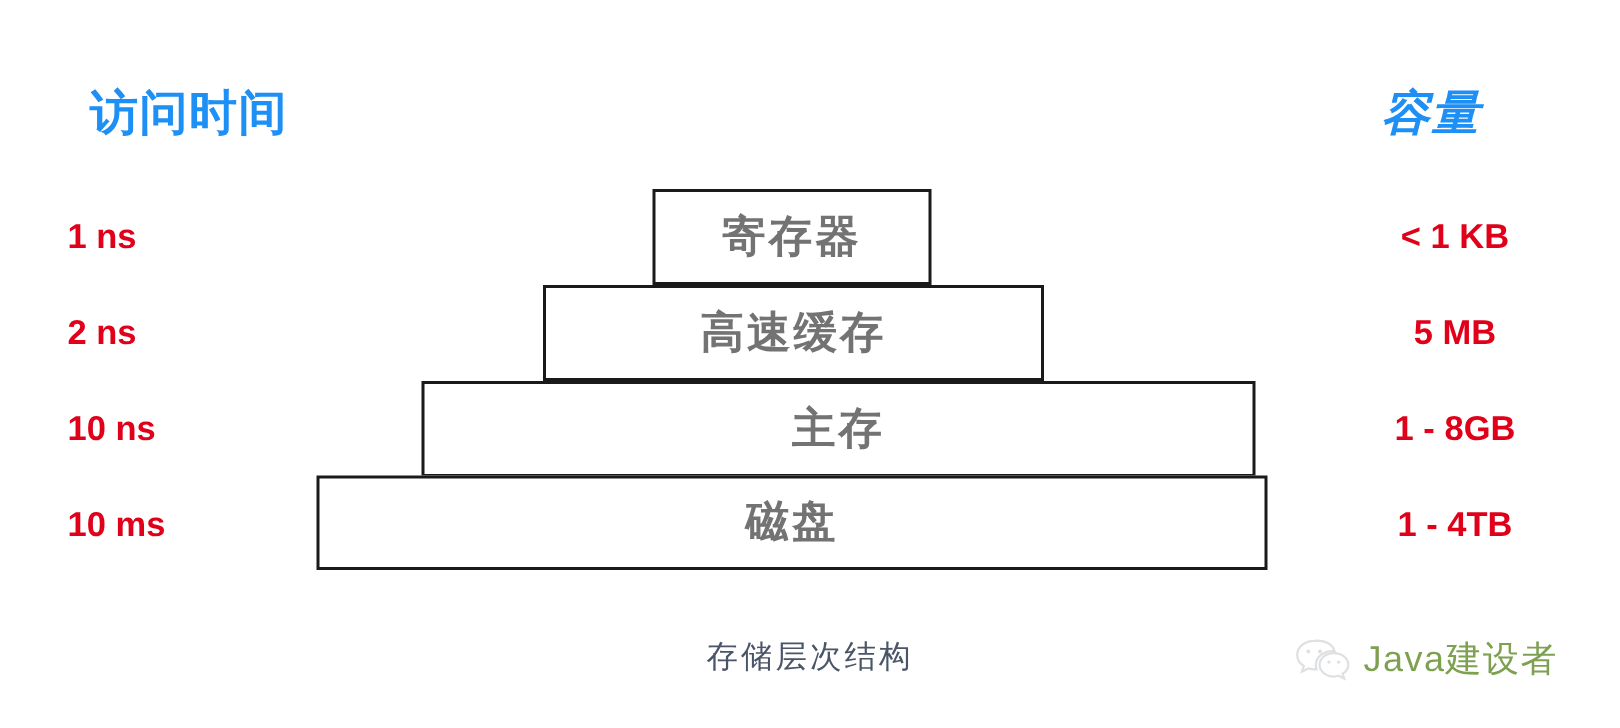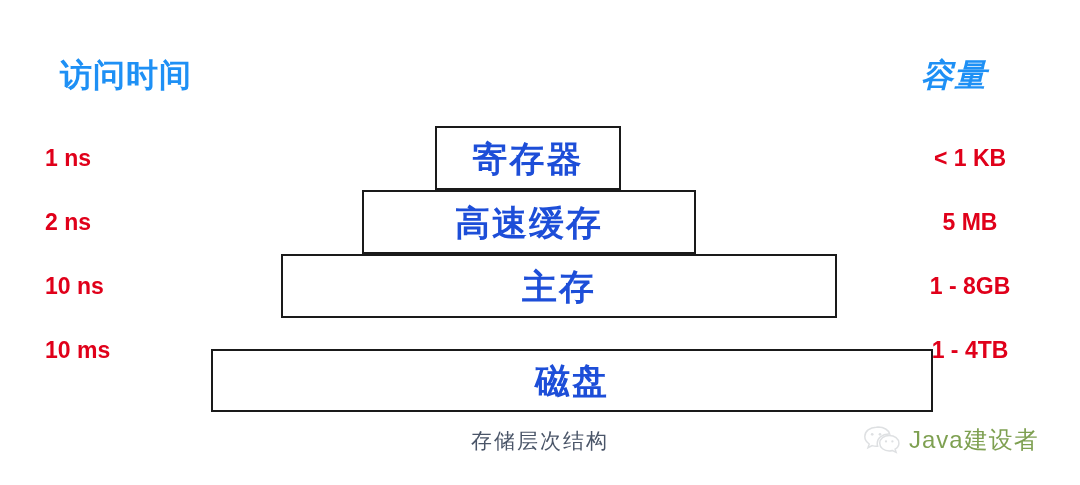--- a/index.html
+++ b/index.html
@@ -53,40 +53,41 @@
   .tier {
     position: absolute;
     box-sizing: border-box;
     background: #ffffff;
     border: 2px solid #1a1a1a;
     display: flex;
     align-items: center;
     justify-content: center;
   }
   .tier-label {
-    color: #1d4ed8;
-    font-size: 35px;
+    color: #737373;
+    font-size: 29px;
     font-weight: bold;
     letter-spacing: 2px;
     line-height: 1;
     white-space: nowrap;
   }
 
   
   #caption {
     position: absolute;
     left: 0;
     top: 440px;
     width: 1080px;
     text-align: center;
     color: #4A5568;
     font-size: 21px;
     letter-spacing: 2px;
     line-height: 1;
     transform: translateY(-50%);
+    font-family: Liberation Mono, monospace;
   }
 
   
   #watermark {
     position: absolute;
     left: 862px;
     top: 424px;
     display: flex;
     align-items: center;
     gap: 7px;
@@ -122,21 +123,21 @@
   <div id="pyramid">
     <div class="tier" style="left:435px; top:126px; width:186px; height:64px;">
       <span class="tier-label">寄存器</span>
     </div>
     <div class="tier" style="left:362px; top:190px; width:334px; height:64px;">
       <span class="tier-label">高速缓存</span>
     </div>
     <div class="tier" style="left:281px; top:254px; width:556px; height:64px;">
       <span class="tier-label">主存</span>
     </div>
-    <div class="tier" style="left:211px; top:317px; width:722px; height:63px;margin-top:32px;">
+    <div class="tier" style="left:211px; top:317px; width:634px; height:63px;">
       <span class="tier-label">磁盘</span>
     </div>
   </div>
 
   <div id="caption">存储层次结构</div>
 
   <div id="watermark">
     <span>
       <svg id="wechat-icon" width="40" height="32" viewBox="0 0 40 32" xmlns="http://www.w3.org/2000/svg">
         <g fill="none" stroke="#d2d5d8" stroke-width="1.5">

